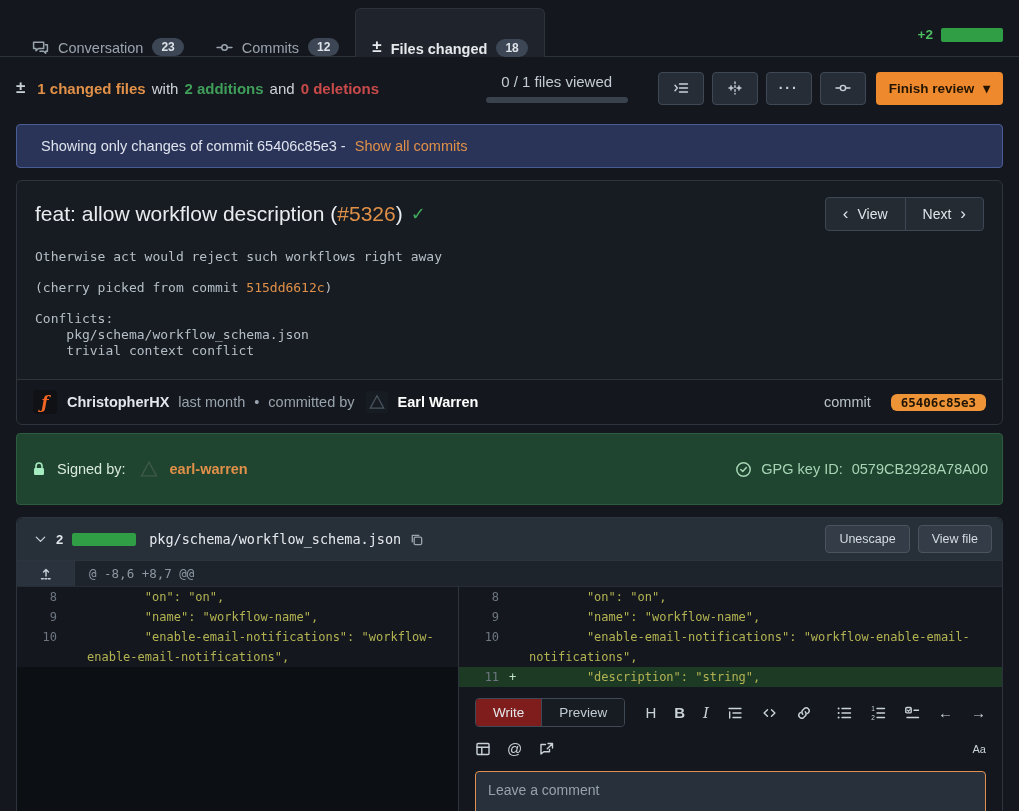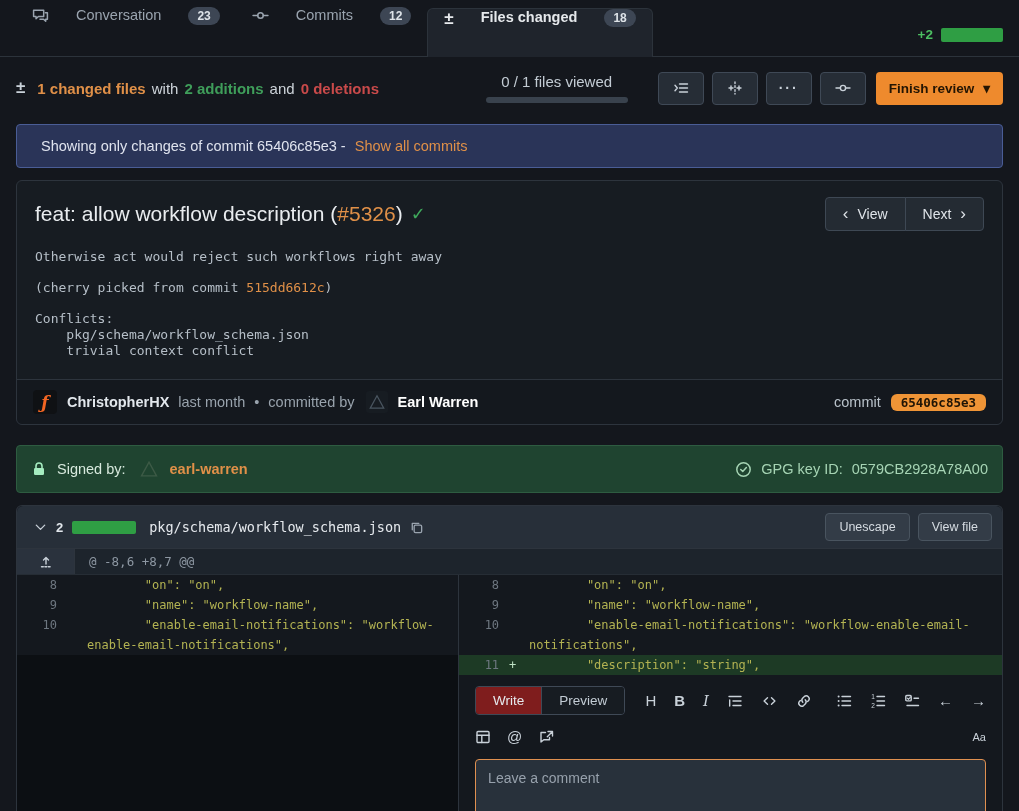--- a/index.html
+++ b/index.html
@@ -7,21 +7,21 @@
   body { font-family: "Liberation Sans", sans-serif; }
   #page {
     position: relative; width: 1019px; height: 811px;
     background:#14171d; overflow:hidden; color:#c9d1d9;
   }
   svg { display:block; }
   .ico { stroke:currentColor; fill:none; stroke-width:1.4; stroke-linecap:round; stroke-linejoin:round; }
 
   
   .tabbar { display:flex; align-items:flex-end; height:57px; padding:0 16px; border-bottom:1px solid #2c333b; }
-  .tab { display:flex; align-items:flex-start; gap:27px; padding:0 16px; height:49px; color:#9aa4af; font-size:14.5px; cursor:pointer; }
+  .tab { display:flex; align-items:flex-end; gap:9px; padding:0 16px; height:49px; color:#9aa4af; font-size:14.5px; cursor:pointer; }
   .tab.active { background:#1f242c; border:1px solid #2c333b; border-bottom:0; border-radius:6px 6px 0 0; margin-bottom:-1px; color:#e6e9ec; font-weight:600; }
   .badge { background:#3d4654; color:#dee3e8; font-size:12px; font-weight:600; padding:2px 9px; border-radius:10px; }
   .pm { font-size:17px; font-weight:600; }
   .diffstat-top { margin-left:auto; display:flex; align-items:center; gap:8px; padding-bottom:14px; }
   .diffstat-top .plus { color:#4cbf61; font-weight:700; font-size:13.5px; }
   .diffstat-top .bar { width:62px; height:14px; background:#2f9e44; border-radius:2px; }
 
   
   .summary { display:flex; align-items:center; padding:0 16px; margin-top:9px; height:44px; font-size:15px; color:#cdd3d9; }
   .summary .pm { margin-right:12px; color:#c9d1d9; }
@@ -57,26 +57,26 @@
   .pr-body { padding:14px 18px 20px; font-family:"DejaVu Sans Mono", monospace; font-size:13px; line-height:16px; color:#b6bfc8; }
   .pr-body p { margin-bottom:15px; }
   .pr-body .hash { color:#e09048; }
   .pre { white-space:pre; }
   .author-row { border-top:1px solid #2d343d; background:#14181e; padding:10px 16px; display:flex; align-items:center; border-radius:0 0 6px 6px; font-size:14.5px; }
   .avatar { width:24px; height:24px; border-radius:4px; background:#0f1114; display:flex; align-items:center; justify-content:center; margin-right:10px; }
   .avatar .glyph { color:#f26522; font-weight:700; font-style:italic; font-size:17px; font-family:"DejaVu Serif", serif; }
   .a-name { color:#e2e7ec; font-weight:700; margin-right:9px; }
   .a-muted { color:#99a3ad; margin-right:9px; }
   .a-committer { color:#ffffff; font-weight:700;text-align:right; }
-  .commit-lbl { margin-left:auto; color:#b9c2ca; margin-right:10px; }
+  .commit-lbl { margin-left:auto; color:#b9c2ca; margin-right:20px; }
   .commit-badge { background:#ef9436; color:#1f1405; font-family:"DejaVu Sans Mono", monospace; font-size:12.5px; font-weight:700; padding:1px 10px; border-radius:6px; cursor:pointer; }
 
   
-  .signed { margin:20px 16px 0; background:#1f4430; border:1px solid #2e5c41; border-radius:4px;
-            padding:12px 14px; display:flex; align-items:center; font-size:14.5px; }
+  .signed { margin:8px 16px 0; background:#1f4430; border:1px solid #2e5c41; border-radius:4px;
+            padding:24px 14px; display:flex; align-items:center; font-size:14.5px; }
   .signed .lbl { color:#d7e9dd; margin:0 12px 0 10px; }
   .tri-avatar { width:22px; height:22px; border-radius:3px; display:flex; align-items:center; justify-content:center; margin-right:10px; }
   .signed .signer { color:#e09048; font-weight:700; cursor:pointer; }
   .gpg { margin-left:auto; display:flex; align-items:center; gap:9px; color:#a6d4b4; }
 
   
   .filebox { margin:12px 16px 0; border:1px solid #2d343d; border-bottom:0; border-radius:6px 6px 0 0; background:#14181e; }
   .file-head { background:#272f39; border-radius:6px 6px 0 0; border-bottom:1px solid #2d343d; padding:7px 10px; display:flex; align-items:center; }
   .file-head .fold { color:#c9d1d9; margin:0 8px 0 6px; cursor:pointer; }
   .file-stat { color:#e2e7ec; font-weight:700; font-size:13px; margin-right:9px; }

